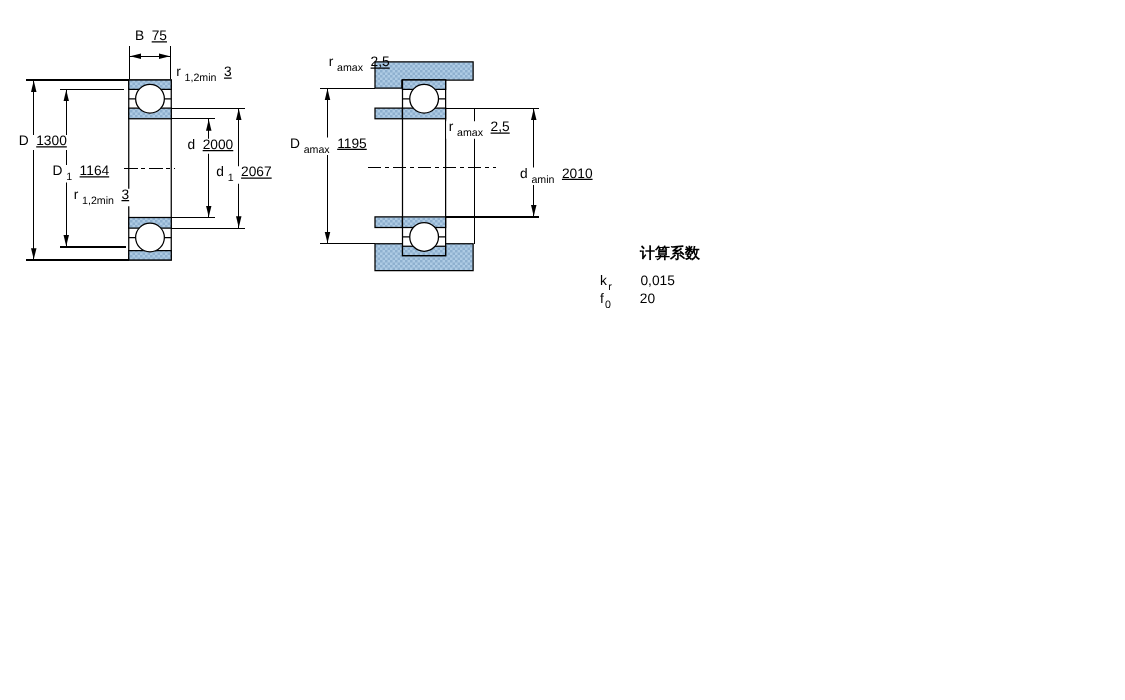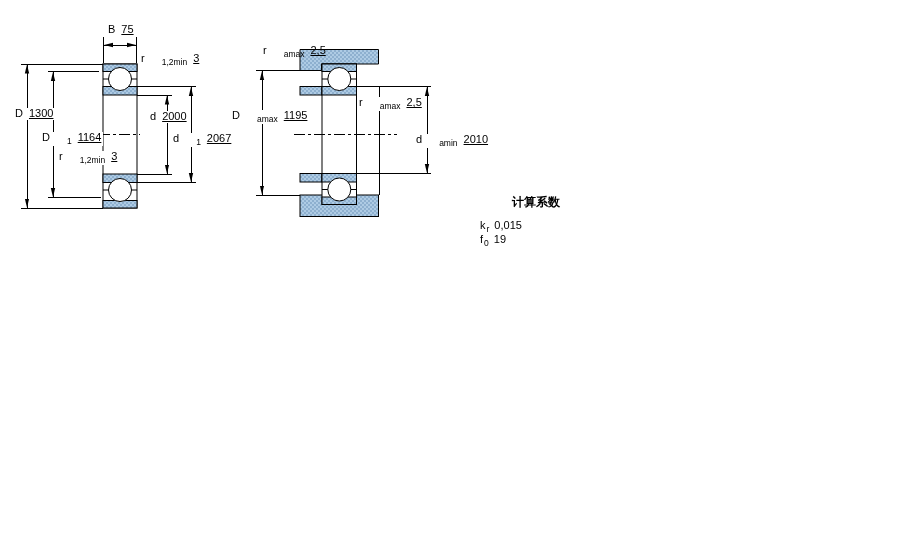--- a/index.html
+++ b/index.html
@@ -1,27 +1,27 @@
 <!DOCTYPE html>
 <html><head>
 <meta charset="utf-8">
 <style>
   html,body{margin:0;padding:0;background:#fff;}
   #stage{position:relative;width:900px;height:560px;background:#ffffff;overflow:hidden;
          font-family:"Liberation Sans","DejaVu Sans",sans-serif;color:#000;}
   #drawing{position:absolute;left:0;top:0;}
   .lbl{position:absolute;display:flex;align-items:flex-start;line-height:1;
        font-size:11px;white-space:pre;}
-  .lbl .s{font-size:8.5px;margin-top:4.5px;margin-left:17px;}
+  .lbl .s{font-size:8.5px;margin-top:4.5px;margin-left:3px;}
   .lbl .v{margin-left:6px;text-decoration:underline;}
   .bg{background:#ffffff;padding:0 2px 1px 2px;}
   .calc-head{position:absolute;font-size:12px;font-weight:bold;line-height:1;margin-left:32px;}
   .calc-row{position:absolute;display:flex;align-items:flex-start;line-height:1;font-size:11px;}
   .calc-row .s{font-size:8.5px;margin-top:4.5px;margin-left:1px;}
-  .calc-row .v{margin-left:5px;}
+  .calc-row .v{margin-left:23px;}
 </style>
 </head>
 <body>
 
 <div id="stage">
 
   <svg id="drawing" width="900" height="560" viewBox="0 0 900 560">
     <defs>
       <pattern id="hatch" width="4" height="4" patternUnits="userSpaceOnUse">
         <rect width="4" height="4" fill="#aecbe4"></rect>
@@ -159,16 +159,16 @@
 
   <div class="calc-row" style="left:480px;top:220px">
     <span class="m">k</span>
       <span class="s">r</span>
       <span class="v">0,015</span>
   </div>
 
   <div class="calc-row" style="left:480px;top:234px">
     <span class="m">f</span>
       <span class="s">0</span>
-      <span class="v">19</span>
+      <span class="v">20</span>
   </div>
 
 </div>
 
 </body></html>

